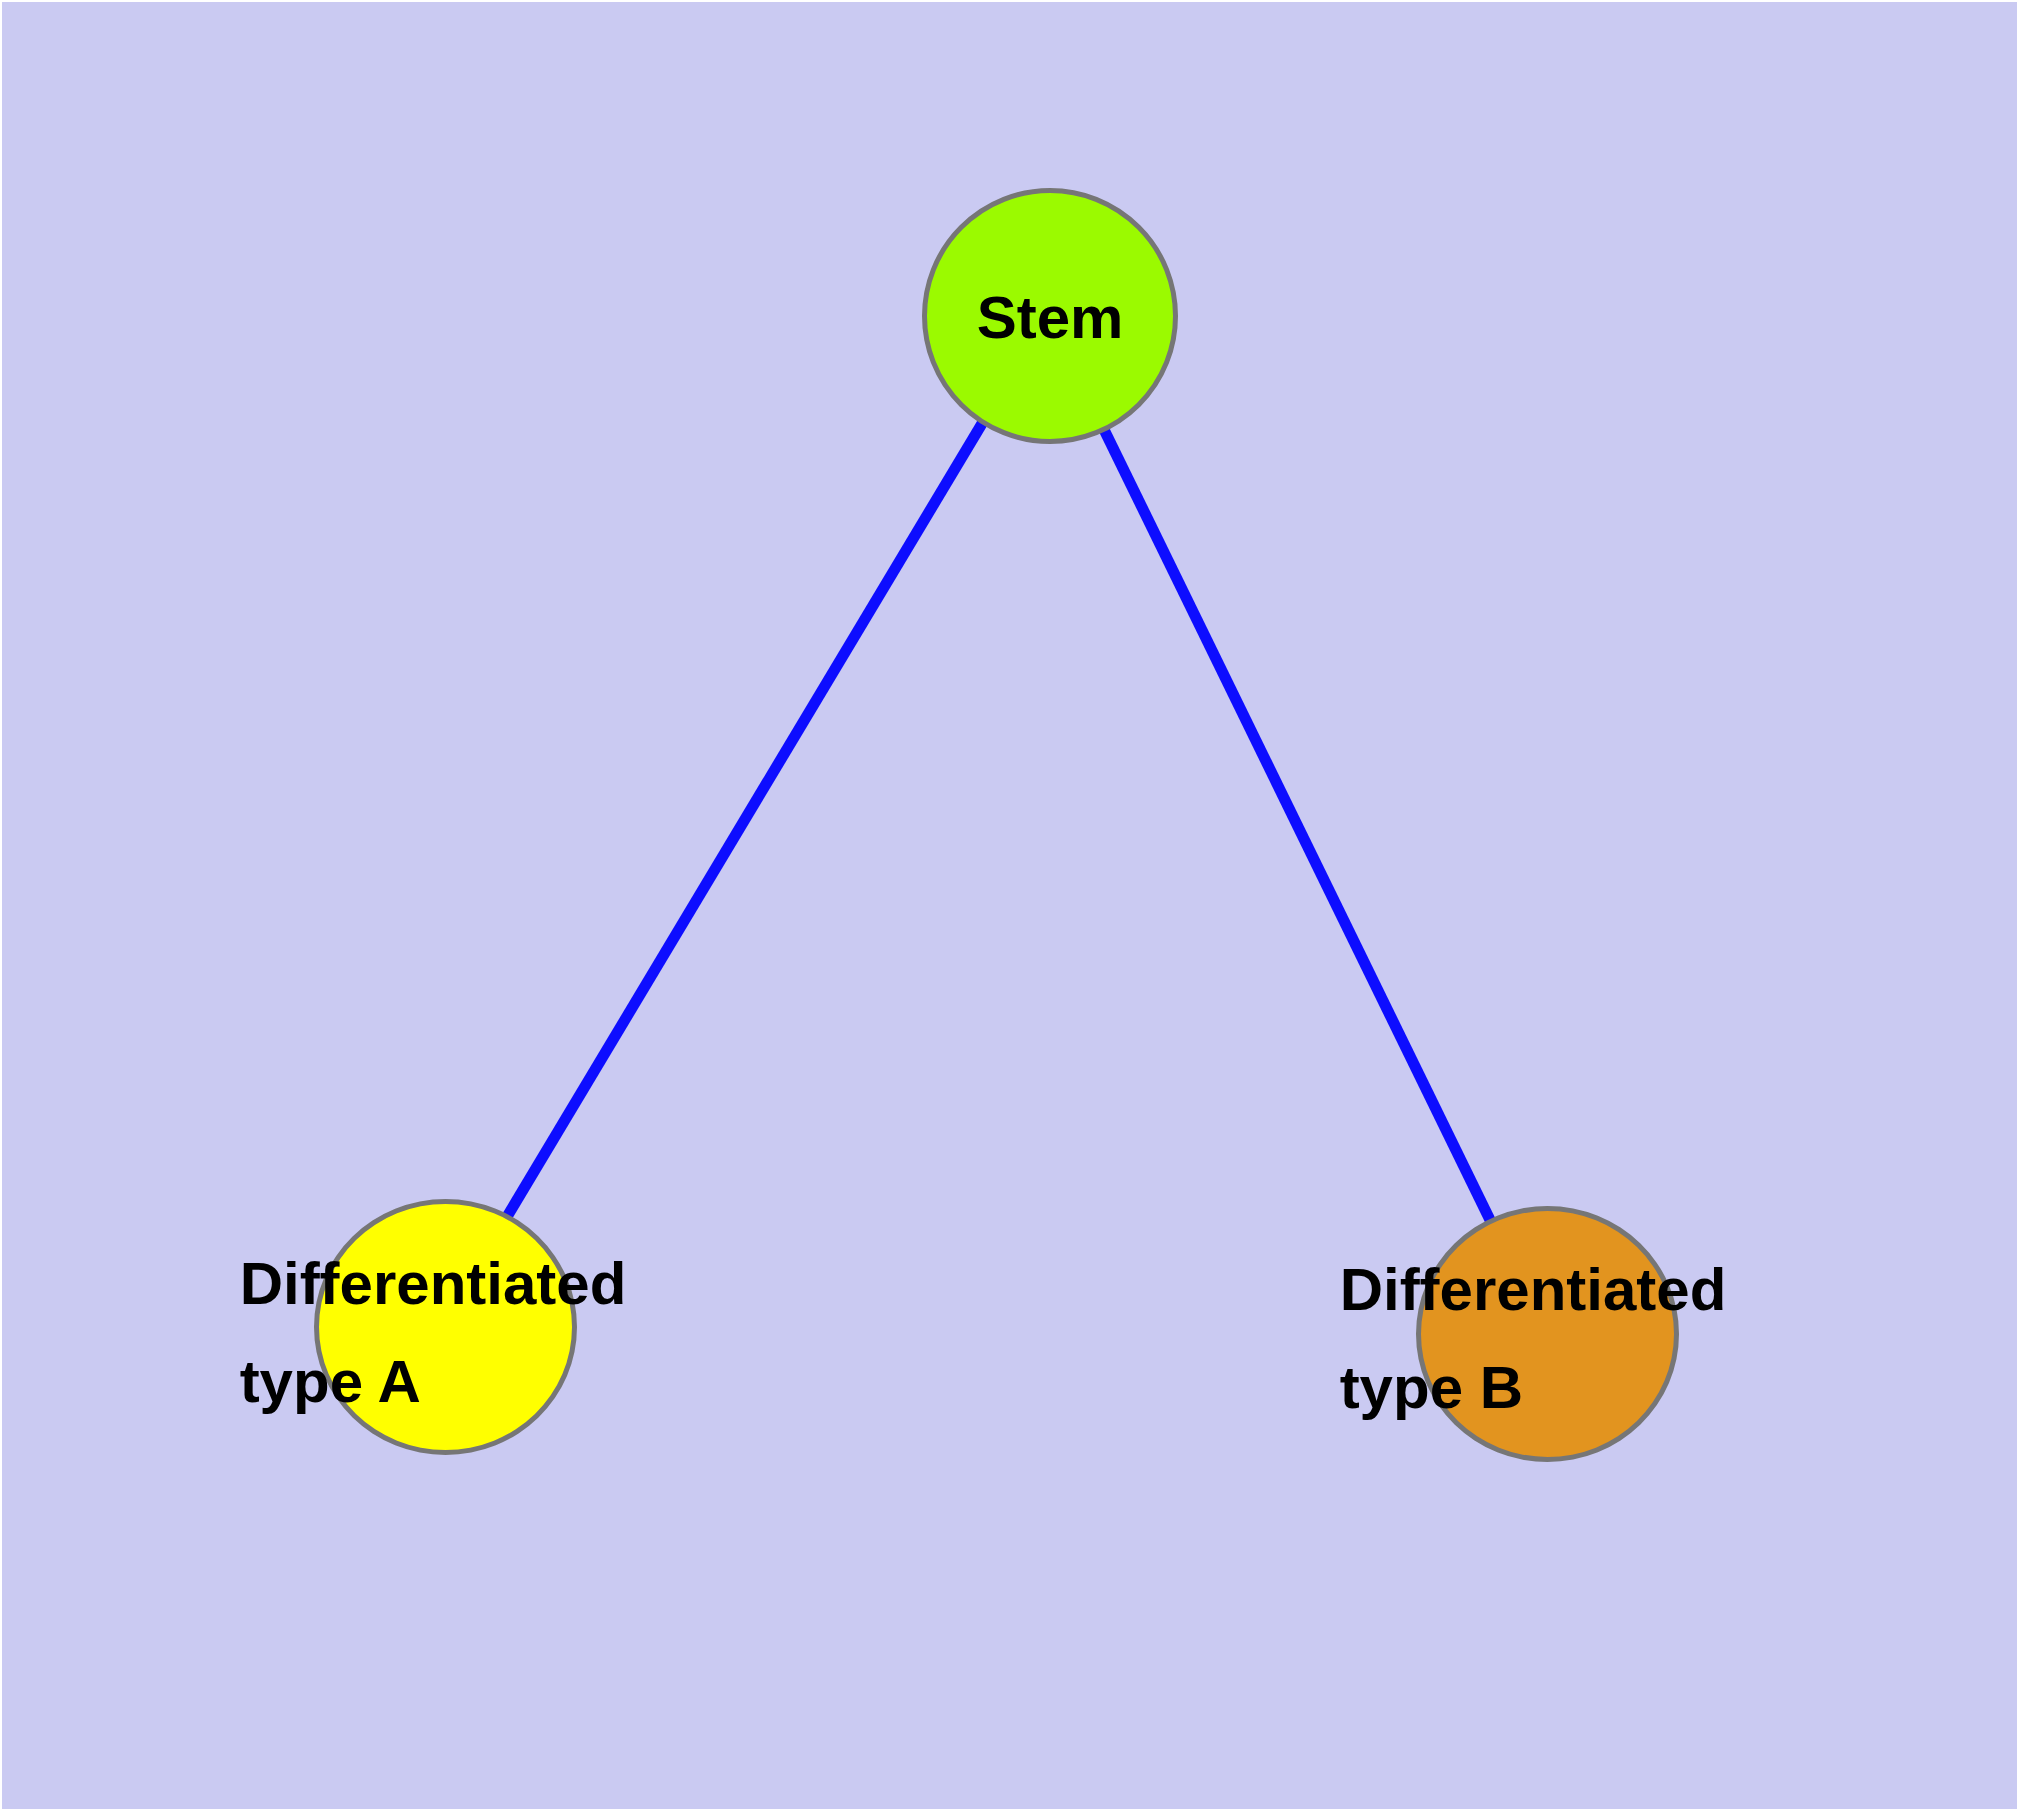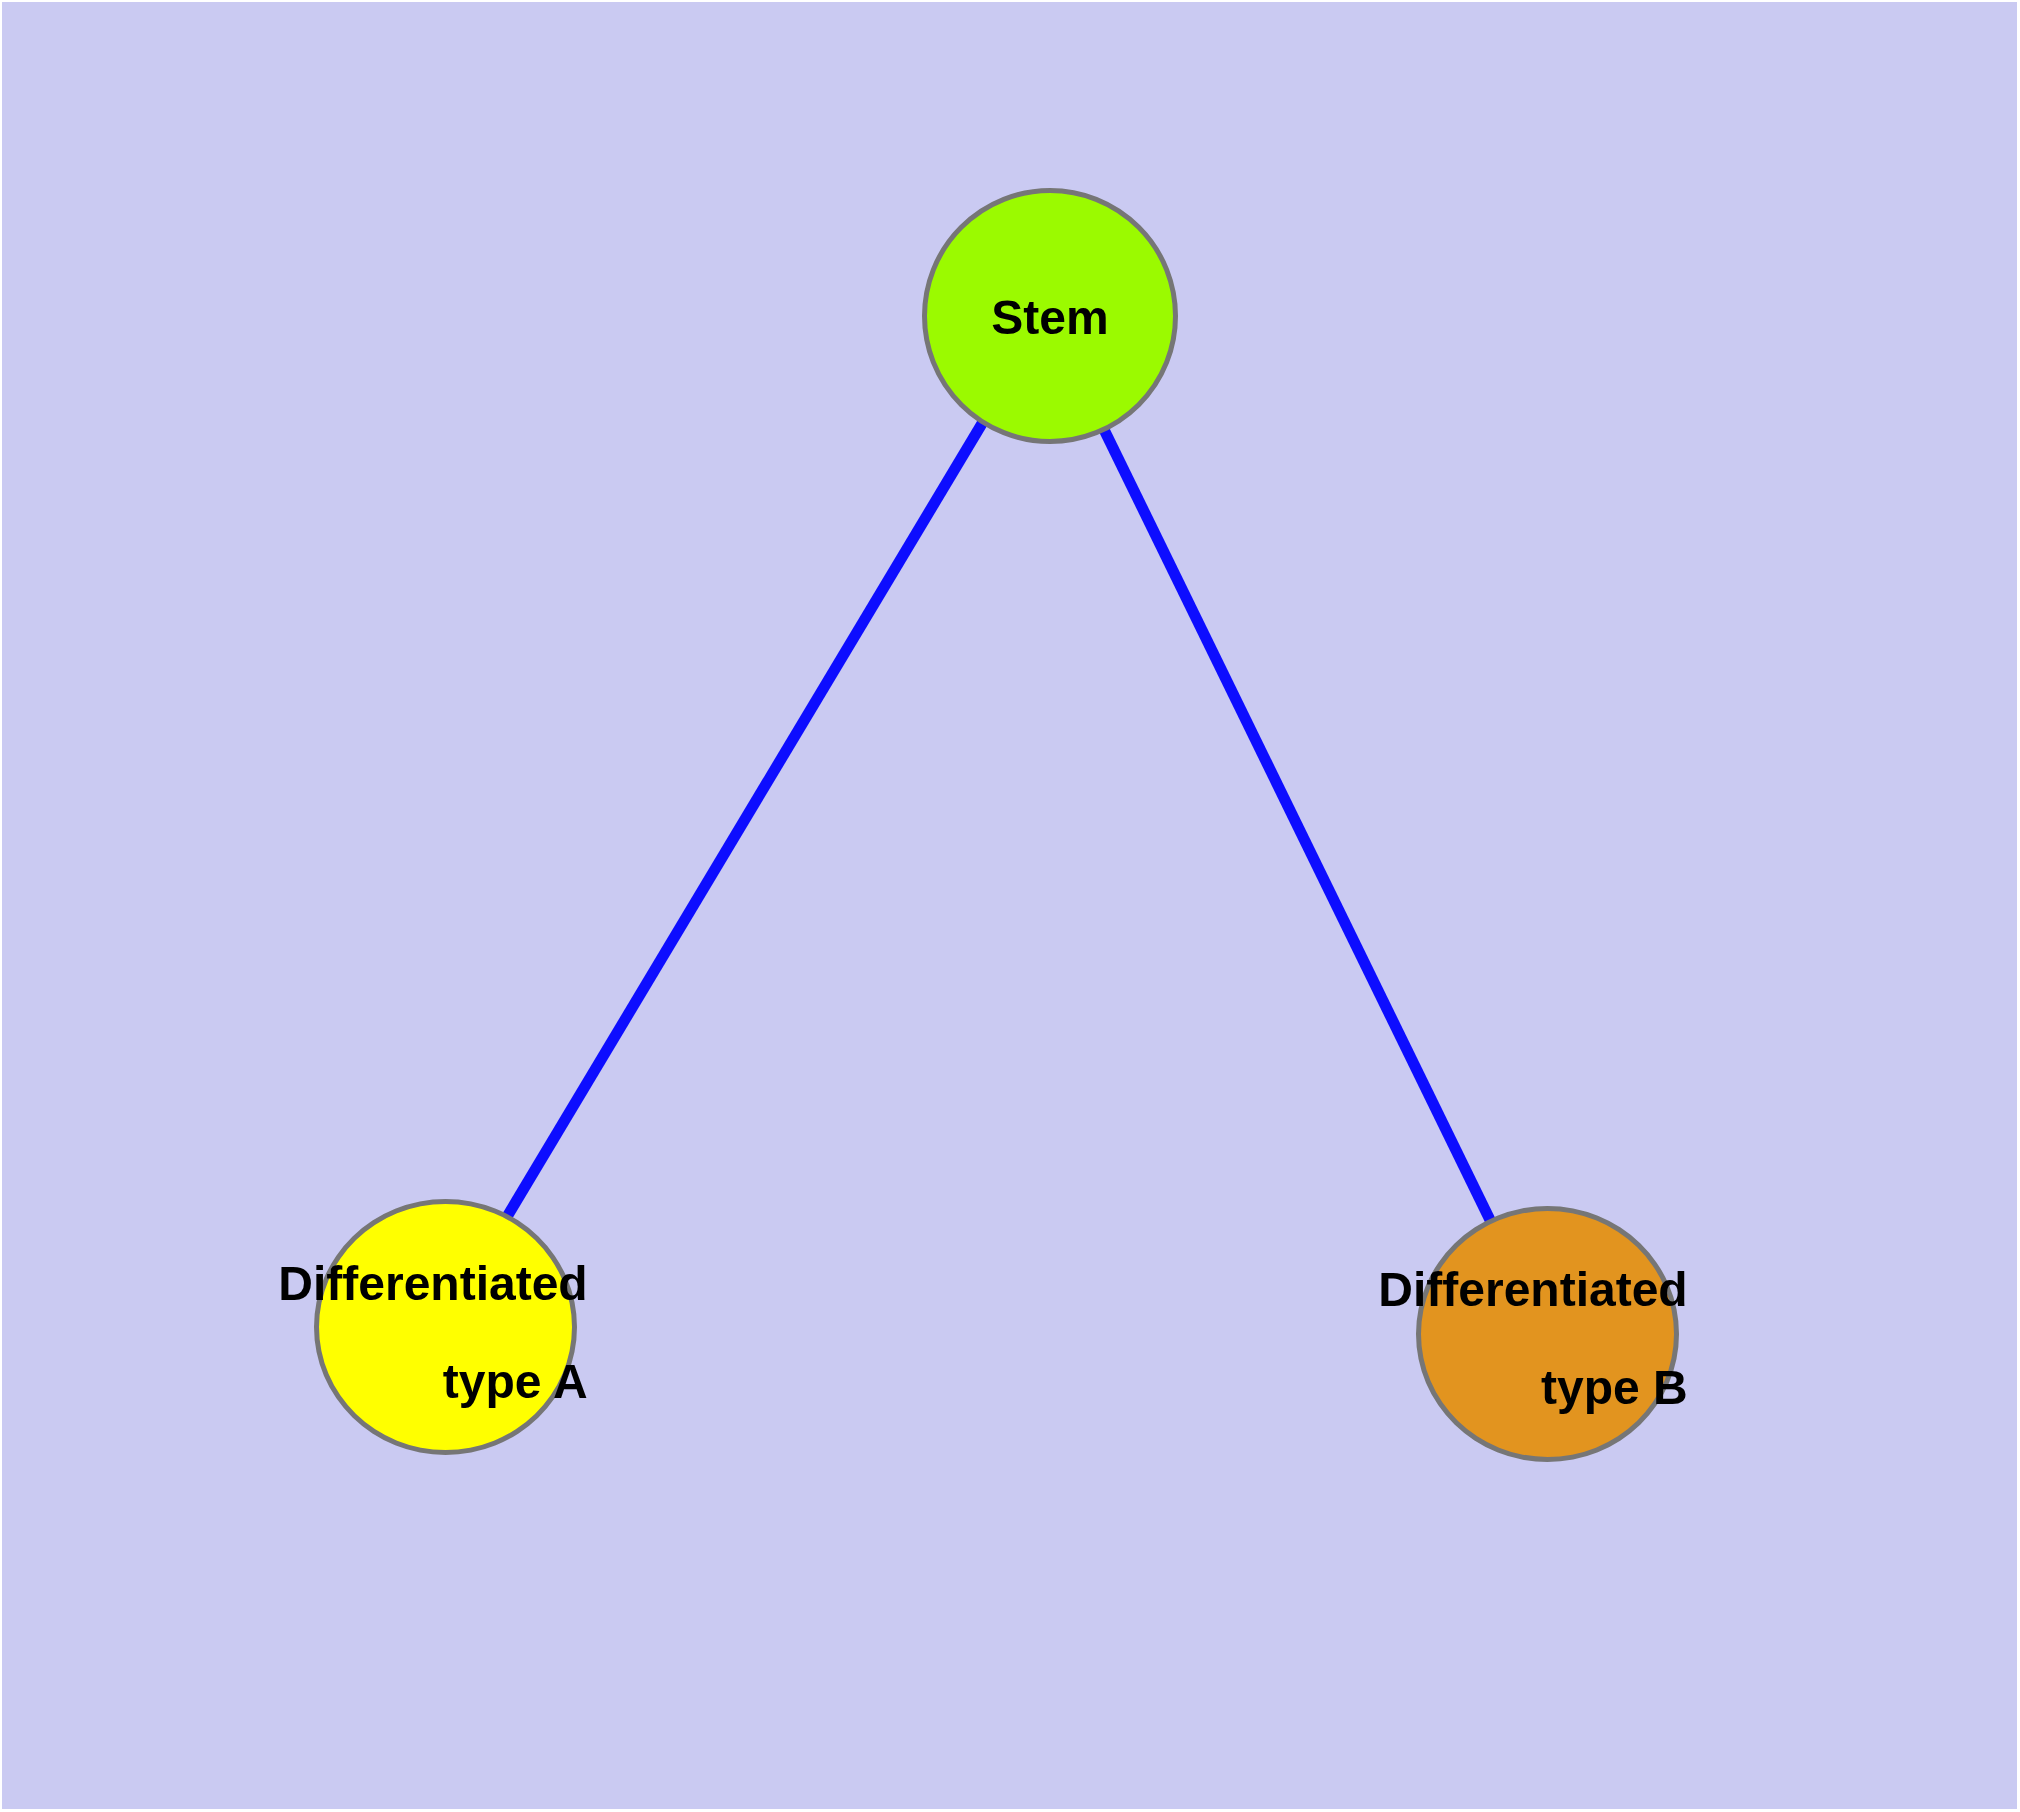--- a/index.html
+++ b/index.html
@@ -57,23 +57,23 @@
     top: 1204px;
     width: 263px;
     height: 256px;
   }
   .label {
     position: absolute;
     transform: translate(-50%, -50%);
     z-index: 3;
     color: #000000;
     font-weight: bold;
-    font-size: 48px;
+    font-size: 60px;
     line-height: 98px;
-    text-align: right;
+    text-align: left;
     white-space: pre-line;
     letter-spacing: 0px;
   }
   .label-stem { left: 1048px; top: 316px; }
   .label-a    { left: 431px;  top: 1331px; }
   .label-b    { left: 1531px; top: 1337px; }
 </style>
 </head>
 <body>
 

